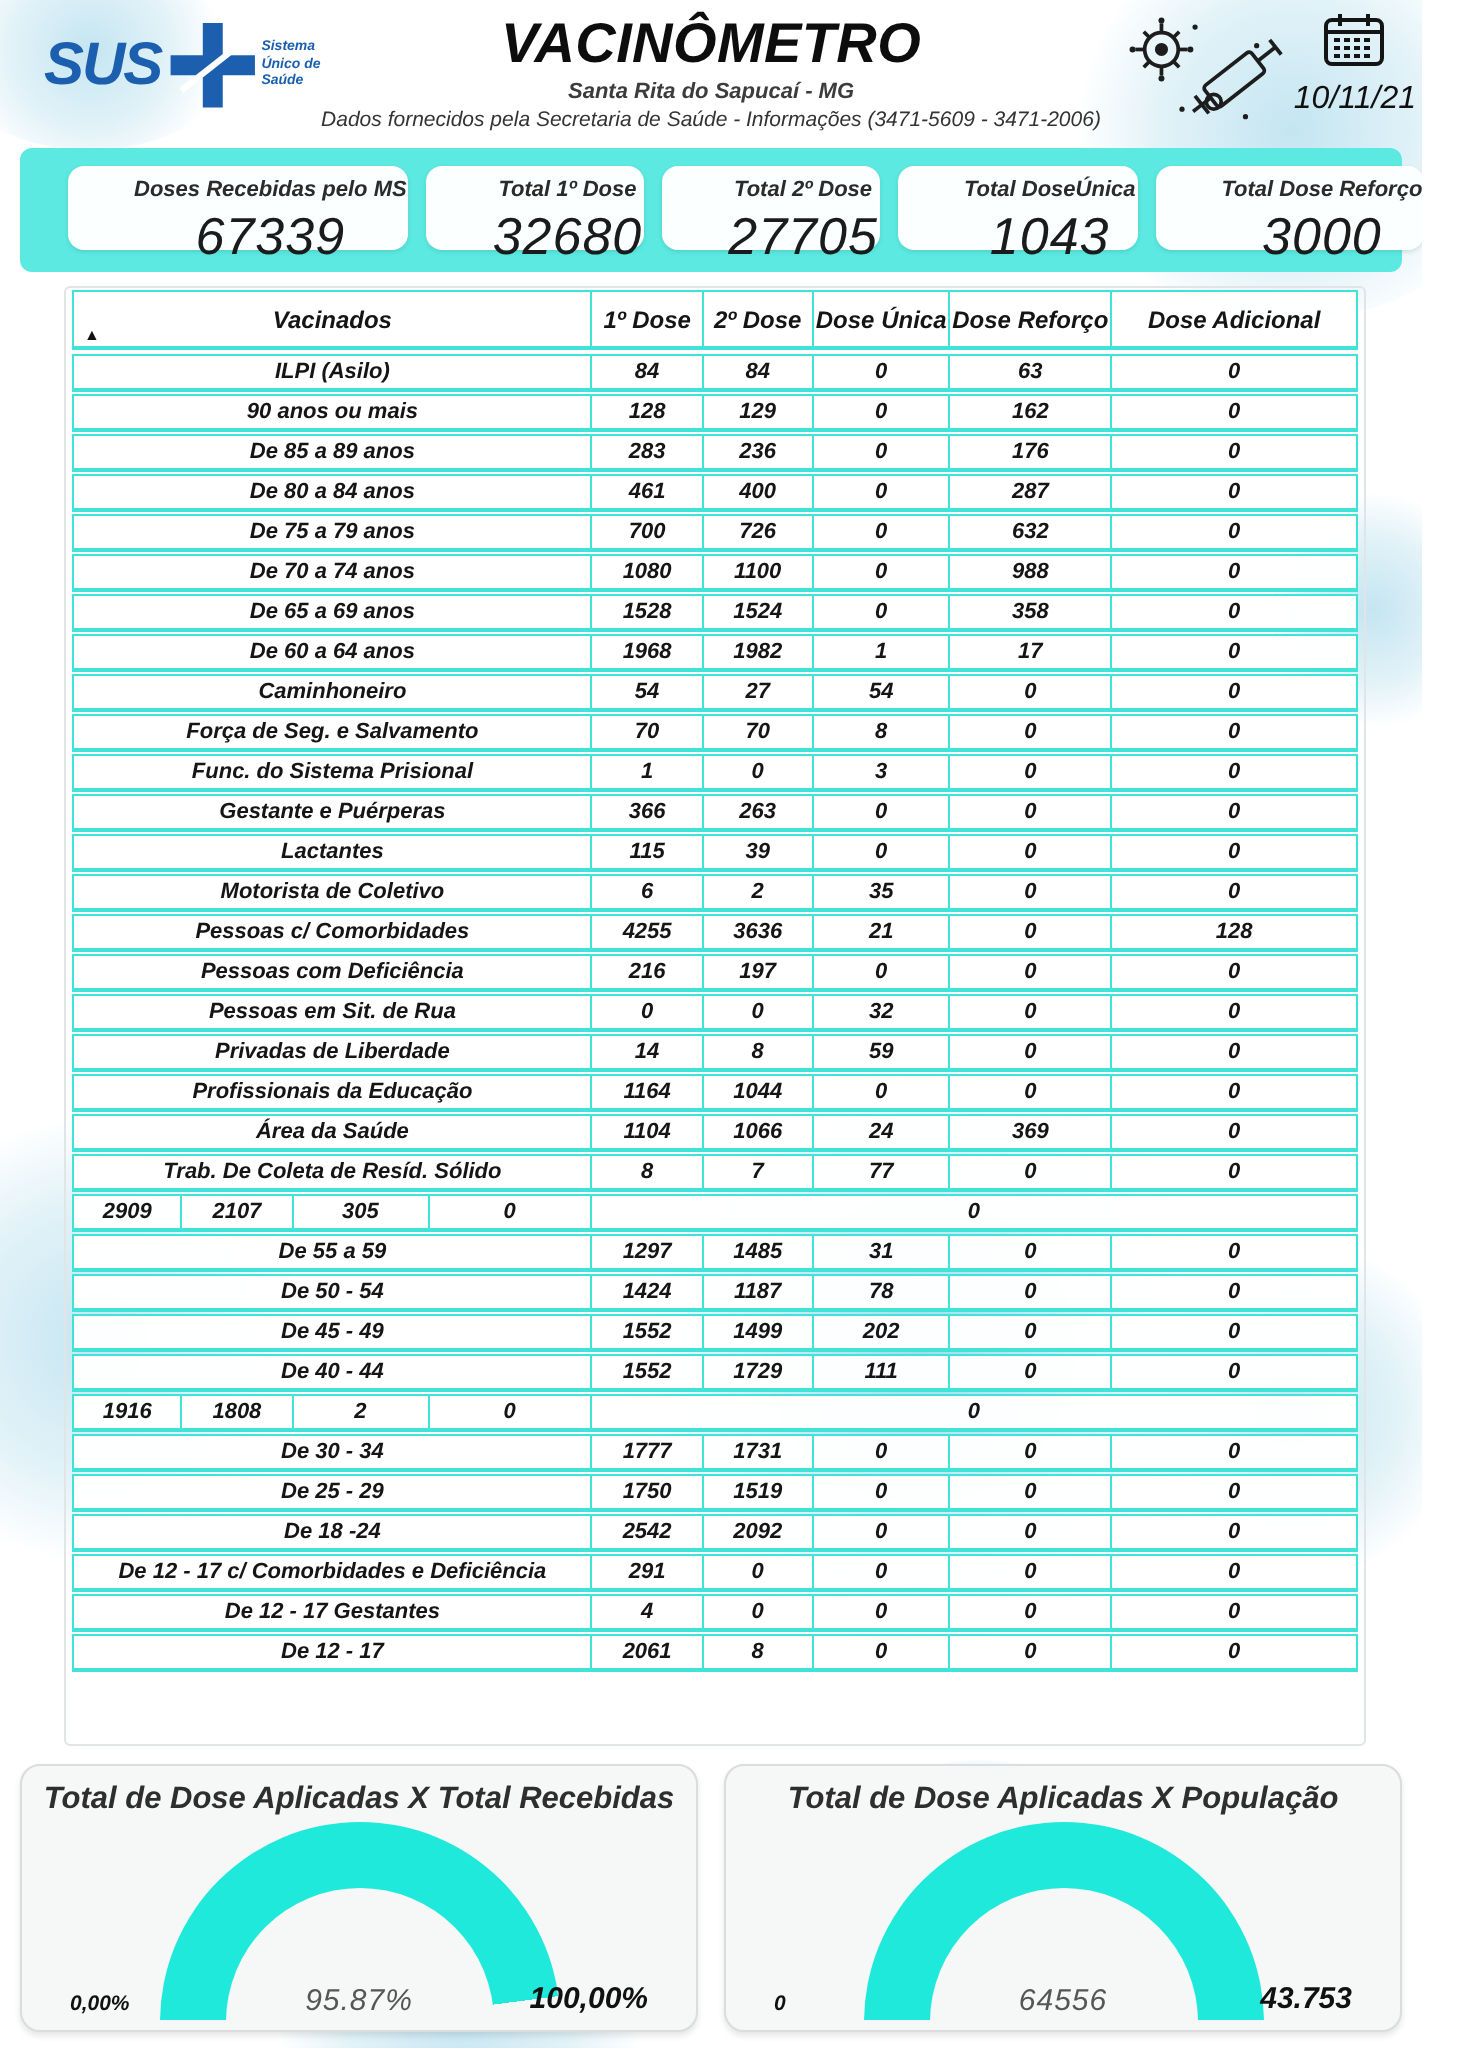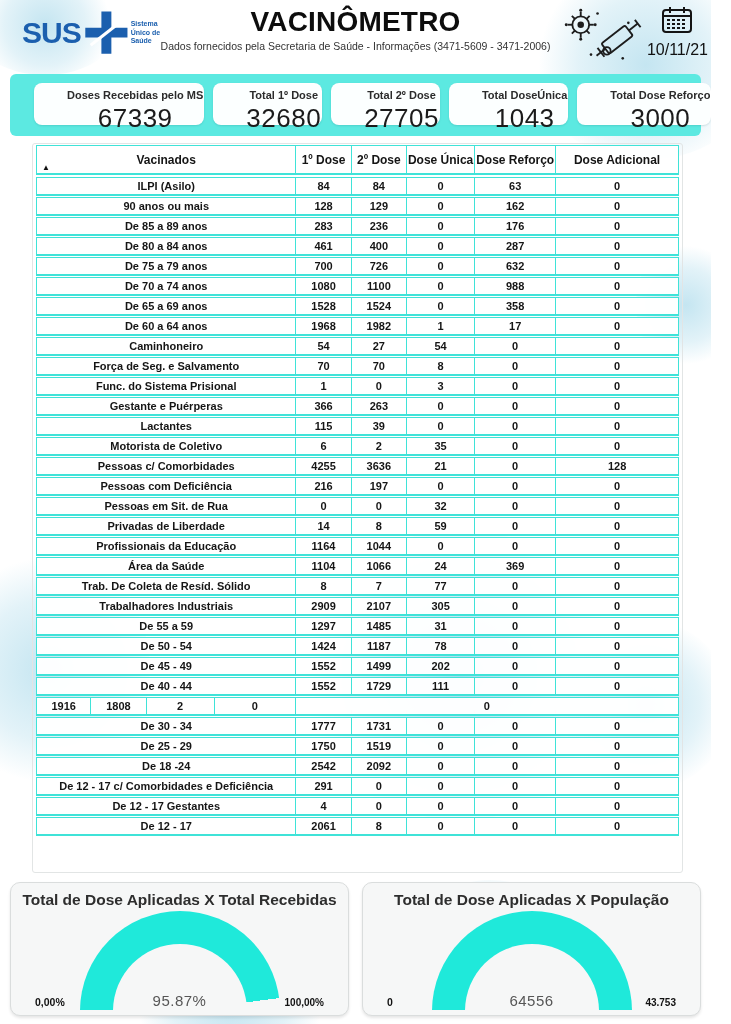--- a/index.html
+++ b/index.html
@@ -1,20 +1,20 @@
 <!DOCTYPE html>
 <html style="--teal: #5ce9e1; --cyan: #3fe3d8; --fill: #1fe9da; --sus-blue: #1b5fae;"><head>
 <meta charset="utf-8">
 <style>
   :root{
     --teal:#5ce9e1; --cyan:#3fe3d8; --fill:#1fe9da; --sus-blue:#1b5fae;
   }
   *{box-sizing:border-box; margin:0; padding:0;}
   body{font-family:"Liberation Sans",sans-serif; background:#fff;}
-  .page{position:relative; width:711px; height:1024px; background:#ffffff; overflow:hidden;}
+  .page{position:relative; width:711px; height:1024px; background:#ffffff; overflow:hidden;font-style:italic;}
 
   
   .wm{position:absolute; border-radius:50%; z-index:0;
       background:radial-gradient(circle, rgba(125,198,224,.45) 0%, rgba(125,198,224,.22) 45%, rgba(125,198,224,0) 72%);}
   .wm1{left:-30px; top:-25px; width:150px; height:100px;}
   .wm2{right:-50px; top:-30px; width:230px; height:190px;}
   .wm3{right:-25px; top:240px; width:100px; height:130px;}
   .wm4{left:300px; top:530px; width:320px; height:290px; background:radial-gradient(circle, rgba(90,190,225,.55) 0%, rgba(120,200,230,.28) 45%, rgba(125,198,224,0) 72%);}
   .wm5{left:-50px; top:550px; width:200px; height:240px;}
   .wm6{right:-20px; top:620px; width:170px; height:170px;}
@@ -67,21 +67,21 @@
   .gauge-card{flex:1; position:relative; background:#f6f7f7; border:1px solid #dadddd;
     border-radius:10px; box-shadow:0 2px 3px rgba(0,0,0,.10); height:134px; padding-top:8px;}
   .gauge-title{text-align:center; font-size:15.5px; font-weight:bold; color:#2e2e2e;}
   .gauge-wrap{position:relative; width:200px; height:99px; margin:2px auto 0; overflow:hidden;}
   .gauge-arc{position:absolute; left:0; top:0; width:200px; height:200px; border-radius:50%;
     background:conic-gradient(from 270deg, var(--fill) 0deg var(--deg), rgba(0,0,0,0) var(--deg) 360deg);}
   .gauge-hole{position:absolute; left:33px; top:33px; width:134px; height:134px; border-radius:50%; background:#f6f7f7;}
   .gauge-value{position:absolute; left:0; bottom:1px; width:100%; text-align:center;
     font-size:15px; color:#565656; letter-spacing:.5px;}
   .gauge-min{position:absolute; left:24px; bottom:7px; font-size:10.5px; font-weight:bold; color:#111;}
-  .gauge-max{position:absolute; right:24px; bottom:7px; font-size:10px; font-weight:bold; color:#111;}
+  .gauge-max{position:absolute; right:24px; bottom:7px; font-size:15px; font-weight:bold; color:#111;}
 
   svg{display:block;}
 </style>
 </head>
 <body>
 
 <div class="page">
   <div class="wm wm1"></div>
   <div class="wm wm2"></div>
   <div class="wm wm3"></div>
@@ -99,20 +99,21 @@
           <svg width="46" height="46" viewBox="0 0 60 60">
             <path d="M24 2h13v21h21v13H37v21H24V36H3V23h21z" fill="#1b5fae"></path>
             <path d="M10 46 L52 13" stroke="#ffffff" stroke-width="4"></path>
           </svg>
         </span>
         <span class="sus-tagline">Sistema Único de Saúde</span>
       </div>
 
       <div class="title-block">
         <div class="main-title">VACINÔMETRO</div>
+        <div class="subtitle">Santa Rita do Sapucaí - MG</div>
         <div class="info-line">Dados fornecidos pela Secretaria de Saúde - Informações (3471-5609 - 3471-2006)</div>
       </div>
 
       <div class="header-right">
         <span>
           <svg width="84" height="66" viewBox="0 0 90 70" fill="none" stroke="#1d1d1d" stroke-width="2">
             <circle cx="19" cy="24" r="9"></circle>
             <circle cx="19" cy="24" r="3.5" fill="#1d1d1d" stroke="none"></circle>
             <line x1="19" y1="10" x2="19" y2="15"></line>
               <circle cx="19" cy="8.5" r="1.6" fill="#1d1d1d" stroke="none"></circle>
@@ -381,21 +382,20 @@
           </div>
           <div class="t-row">
             <div class="t-cell c0">Trab. De Coleta de Resíd. Sólido</div>
             <div class="t-cell c1">8</div>
             <div class="t-cell c2">7</div>
             <div class="t-cell c3">77</div>
             <div class="t-cell c4">0</div>
             <div class="t-cell c5">0</div>
           </div>
           <div class="t-row">
-            <div class="t-cell c0">Trabalhadores Industriais</div>
             <div class="t-cell c1">2909</div>
             <div class="t-cell c2">2107</div>
             <div class="t-cell c3">305</div>
             <div class="t-cell c4">0</div>
             <div class="t-cell c5">0</div>
           </div>
           <div class="t-row">
             <div class="t-cell c0">De 55 a 59</div>
             <div class="t-cell c1">1297</div>
             <div class="t-cell c2">1485</div>

